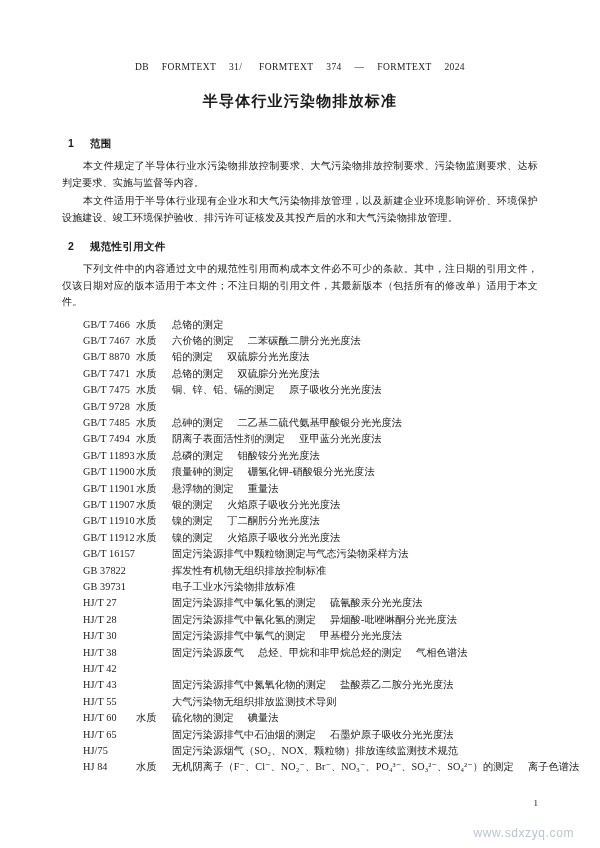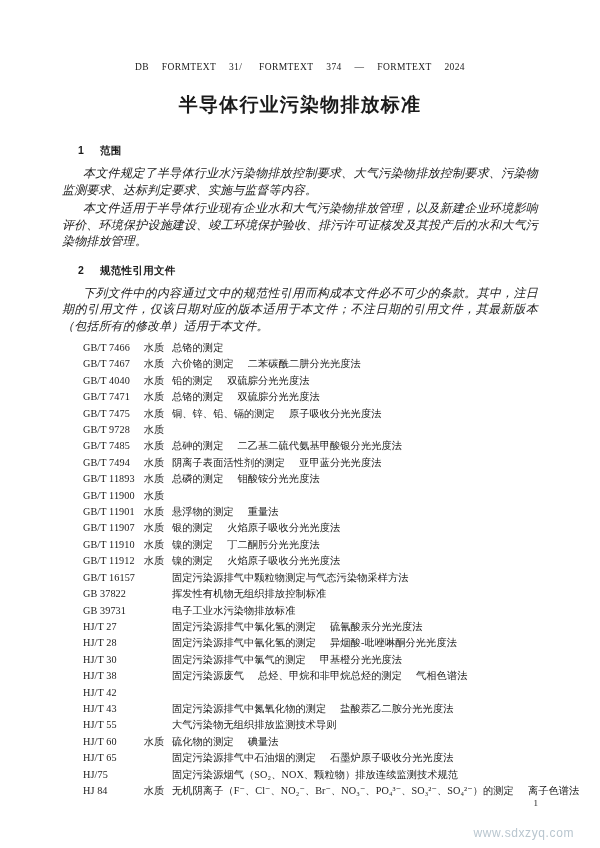--- a/index.html
+++ b/index.html
@@ -29,45 +29,44 @@
     letter-spacing: 0.4px;
     color: #1a1a1a;
     margin-bottom: 20px;
     white-space: nowrap;
   }
   .header-line span { display: inline-block; }
   .hdr-gap { width: 10px; }
   .hdr-gap-lg { width: 14px; }
   .doc-title {
     text-align: center;
-    font-size: 19px;
+    font-size: 15px;
     font-weight: bold;
     letter-spacing: 1.2px;
     margin: 14px 0 26px 0;
     font-family: "Liberation Sans", sans-serif;
   }
   .sec-head {
     font-size: 10.5px;
     font-weight: bold;
     font-family: "Liberation Sans", sans-serif;
-    margin: 14px 0 7px 16px;
+    margin: 14px 0 7px 6px;
     letter-spacing: 0.3px;
   }
   .sec-head .num {
     display: inline-block;
     width: 22px;
   }
   p.body {
-    font-size: 12px;
+    font-size: 10px;
     line-height: 16.5px;
     margin: 0 0 2px 0;
     text-align: justify;
     text-justify: inter-ideograph;
     letter-spacing: 0.15px;
-    font-style: italic;
   }
   p.indent { text-indent: 21px; }
   .std-list {
     margin: 6px 0 4px 0;
     padding: 0;
     list-style: none;
   }
   .std-list li {
     font-size: 10.2px;
     line-height: 16.4px;
@@ -80,21 +79,20 @@
     display: inline-block;
     width: 74px;
     flex: 0 0 74px;
     padding-left: 21px;
     box-sizing: border-box;
   }
   .std-med {
     display: inline-block;
     width: 36px;
     flex: 0 0 36px;
-    text-align: center;
   }
   .std-name {
     flex: 1 1 auto;
   }
   .std-name .nm-gap { display: inline-block; width: 14px; }
   .footer-pageno {
     position: absolute;
     right: 62px;
     bottom: 40px;
     font-size: 9px;
@@ -144,21 +142,21 @@
         <span class="std-code">GB/T 7466</span>
         <span class="std-med">水质</span>
         <span class="std-name"><span>总铬的测定</span></span>
       </li>
       <li>
         <span class="std-code">GB/T 7467</span>
         <span class="std-med">水质</span>
         <span class="std-name"><span>六价铬的测定</span><span class="nm-gap"></span><span>二苯碳酰二肼分光光度法</span></span>
       </li>
       <li>
-        <span class="std-code">GB/T 4040</span>
+        <span class="std-code">GB/T 8870</span>
         <span class="std-med">水质</span>
         <span class="std-name"><span>铅的测定</span><span class="nm-gap"></span><span>双硫腙分光光度法</span></span>
       </li>
       <li>
         <span class="std-code">GB/T 7471</span>
         <span class="std-med">水质</span>
         <span class="std-name"><span>总铬的测定</span><span class="nm-gap"></span><span>双硫腙分光光度法</span></span>
       </li>
       <li>
         <span class="std-code">GB/T 7475</span>
@@ -180,20 +178,21 @@
         <span class="std-name"><span>阴离子表面活性剂的测定</span><span class="nm-gap"></span><span>亚甲蓝分光光度法</span></span>
       </li>
       <li>
         <span class="std-code">GB/T 11893</span>
         <span class="std-med">水质</span>
         <span class="std-name"><span>总磷的测定</span><span class="nm-gap"></span><span>钼酸铵分光光度法</span></span>
       </li>
       <li>
         <span class="std-code">GB/T 11900</span>
         <span class="std-med">水质</span>
+        <span class="std-name"><span>痕量砷的测定</span><span class="nm-gap"></span><span>硼氢化钾-硝酸银分光光度法</span></span>
       </li>
       <li>
         <span class="std-code">GB/T 11901</span>
         <span class="std-med">水质</span>
         <span class="std-name"><span>悬浮物的测定</span><span class="nm-gap"></span><span>重量法</span></span>
       </li>
       <li>
         <span class="std-code">GB/T 11907</span>
         <span class="std-med">水质</span>
         <span class="std-name"><span>银的测定</span><span class="nm-gap"></span><span>火焰原子吸收分光光度法</span></span>

